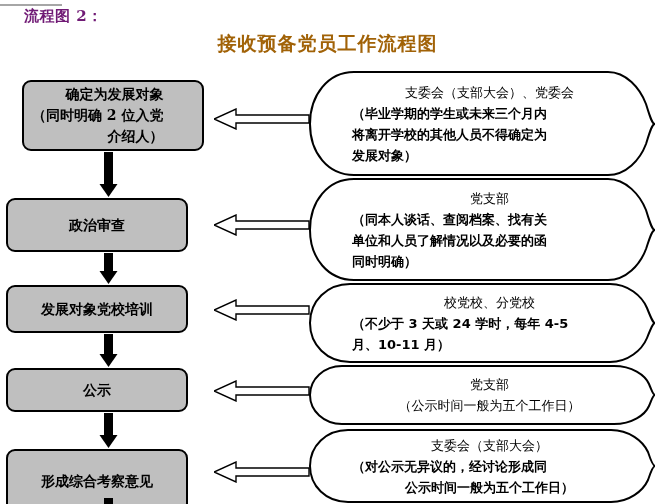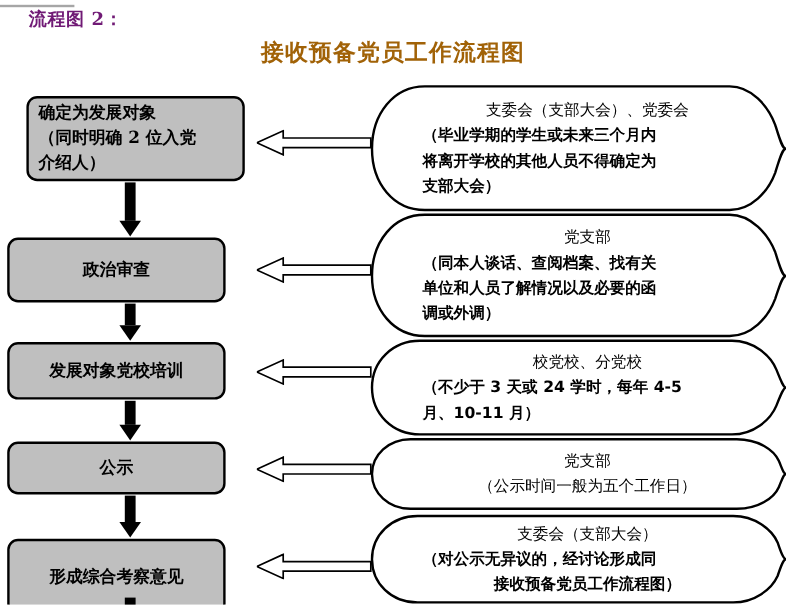--- a/index.html
+++ b/index.html
@@ -140,21 +140,21 @@
 </style>
 </head>
 <body>
 
 <div id="page">
 
   <div class="top-rule"></div>
   <div class="doc-label">流程图 2：</div>
   <div class="chart-title">接收预备党员工作流程图</div>
 
-  <div class="proc-box multi" style="left:22px; top:80px; width:182px; height:71px;">确定为发展对象
+  <div class="proc-box multi" style="left:22px; top:80px; width:182px; height:71px;text-align:right;">确定为发展对象
 （同时明确 2 位入党
 介绍人）</div>
 
   <div class="proc-box" style="top:198px; height:54px;">政治审查</div>
 
   <div class="proc-box" style="top:285px; height:48px;">发展对象党校培训</div>
 
   <div class="proc-box" style="top:368px; height:44px;">公示</div>
 
   <div class="proc-box" style="top:449px; height:63px;">形成综合考察意见</div>
@@ -206,33 +206,33 @@
   </div>
 
   <div class="bubble" style="top:70px; height:107px;">
     <svg width="347" height="107" viewBox="0 0 347 107" preserveAspectRatio="none">
       <path d="M46,2 L300,2 C318,2 332,18 338,34 C342,47 344,54 347,54 C344,54 342,61 338,74 C332,90 318,105 300,105 L46,105 C20,105 2,83 2,54 C2,25 20,2 46,2 Z" fill="#ffffff" stroke="#000000" stroke-width="2"></path>
     </svg>
     <div class="btext">
       <div class="l1">支委会（支部大会）、党委会</div>
       <div class="ln">（毕业学期的学生或未来三个月内</div>
       <div class="ln">将离开学校的其他人员不得确定为</div>
-      <div class="ln">支部大会）</div>
+      <div class="ln">发展对象）</div>
     </div>
   </div>
 
   <div class="bubble" style="top:177px; height:105px;">
     <svg width="347" height="105" viewBox="0 0 347 105" preserveAspectRatio="none">
       <path d="M46,2 L300,2 C318,2 332,18 338,33 C342,46 344,53 347,53 C344,53 342,60 338,72 C332,88 318,103 300,103 L46,103 C20,103 2,81 2,53 C2,24 20,2 46,2 Z" fill="#ffffff" stroke="#000000" stroke-width="2"></path>
     </svg>
     <div class="btext">
       <div class="l1">党支部</div>
       <div class="ln">（同本人谈话、查阅档案、找有关</div>
       <div class="ln">单位和人员了解情况以及必要的函</div>
-      <div class="ln">调或外调）</div>
+      <div class="ln">同时明确）</div>
     </div>
   </div>
 
   <div class="bubble" style="top:282px; height:82px;">
     <svg width="347" height="82" viewBox="0 0 347 82" preserveAspectRatio="none">
       <path d="M42,2 L302,2 C320,2 334,14 339,26 C343,36 345,41 347,41 C345,41 343,46 339,56 C334,68 320,80 302,80 L42,80 C19,80 2,63 2,41 C2,19 19,2 42,2 Z" fill="#ffffff" stroke="#000000" stroke-width="2"></path>
     </svg>
     <div class="btext">
       <div class="l1">校党校、分党校</div>
       <div class="ln">（不少于 3 天或 24 学时，每年 4-5</div>
@@ -250,17 +250,17 @@
     </div>
   </div>
 
   <div class="bubble" style="top:428px; height:76px;">
     <svg width="347" height="76" viewBox="0 0 347 76" preserveAspectRatio="none">
       <path d="M40,2 L303,2 C321,2 335,13 340,24 C343,33 345,38 347,38 C345,38 343,43 340,52 C335,63 321,74 303,74 L40,74 C18,74 2,58 2,38 C2,18 18,2 40,2 Z" fill="#ffffff" stroke="#000000" stroke-width="2"></path>
     </svg>
     <div class="btext">
       <div class="l1">支委会（支部大会）</div>
       <div class="ln">（对公示无异议的，经讨论形成同</div>
-      <div class="ln" style="text-align:center; padding-right:18px;">接收预备党员工作流程图）</div>
+      <div class="ln" style="text-align:center; padding-right:18px;">公示时间一般为五个工作日）</div>
     </div>
   </div>
 
 </div>
 
 </body></html>

